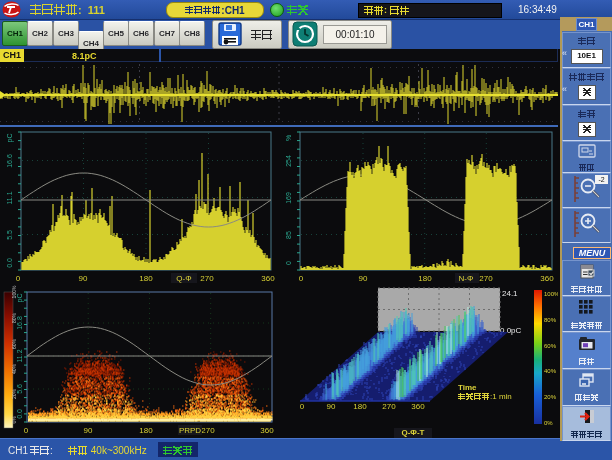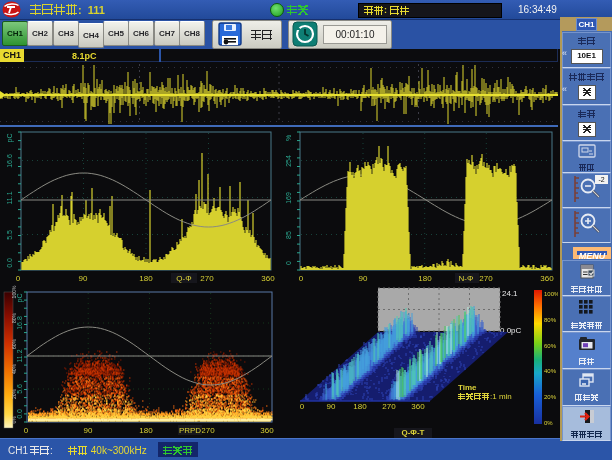--- a/index.html
+++ b/index.html
@@ -15,40 +15,47 @@
         <path d="M2.5 5.5c3-3 11-3.5 14-1M16.5 11c-3 3-11 3.5-14 1" stroke="#fff" stroke-width="1.5" fill="none"></path>
         <path d="M5 6h8M9 6l-2 6" stroke="#fff" stroke-width="1.8" fill="none"></path>
       </svg></div>
 <div class="abs fx" style="left:30px;top:3px;height:13px;color:#d8d22e;font-size:11px;font-weight:bold">
       <i style="width:11px;height:11px;margin-right:1px;background:linear-gradient(#d8d22e,#d8d22e) 0 10%/100% 1px no-repeat,linear-gradient(#d8d22e,#d8d22e) 0 48%/100% 1px no-repeat,linear-gradient(#d8d22e,#d8d22e) 0 85%/100% 1px no-repeat,linear-gradient(#d8d22e,#d8d22e) 48% 0/1px 100% no-repeat"></i>
       <i style="width:11px;height:11px;margin-right:1px;background:linear-gradient(#d8d22e,#d8d22e) 0 0%/100% 1px no-repeat,linear-gradient(#d8d22e,#d8d22e) 0 46%/100% 1px no-repeat,linear-gradient(#d8d22e,#d8d22e) 0 90%/100% 1px no-repeat,linear-gradient(#d8d22e,#d8d22e) 4% 0/1px 100% no-repeat,linear-gradient(#d8d22e,#d8d22e) 90% 0/1px 100% no-repeat"></i>
       <i style="width:11px;height:11px;margin-right:1px;background:linear-gradient(#d8d22e,#d8d22e) 0 28%/100% 1px no-repeat,linear-gradient(#d8d22e,#d8d22e) 0 72%/100% 1px no-repeat,linear-gradient(#d8d22e,#d8d22e) 22% 0/1px 100% no-repeat,linear-gradient(#d8d22e,#d8d22e) 72% 0/1px 100% no-repeat"></i>
       <i style="width:11px;height:11px;margin-right:1px;background:linear-gradient(#d8d22e,#d8d22e) 0 8%/100% 1px no-repeat,linear-gradient(#d8d22e,#d8d22e) 0 88%/100% 1px no-repeat,linear-gradient(#d8d22e,#d8d22e) 16% 0/1px 100% no-repeat,linear-gradient(#d8d22e,#d8d22e) 50% 0/1px 100% no-repeat,linear-gradient(#d8d22e,#d8d22e) 84% 0/1px 100% no-repeat"></i>
       <span>:&nbsp;&nbsp;111</span>
     </div>
+<div class="abs fx" style="left:166px;top:2px;width:96px;height:14px;background:#e8d838;border:1px solid #9a8a10;border-radius:7px;color:#122a6e;font-size:10px;font-weight:bold;justify-content:center">
+      <i style="width:8px;height:8px;margin-right:1px;background:linear-gradient(#122a6e,#122a6e) 0 10%/100% 1px no-repeat,linear-gradient(#122a6e,#122a6e) 0 48%/100% 1px no-repeat,linear-gradient(#122a6e,#122a6e) 0 85%/100% 1px no-repeat,linear-gradient(#122a6e,#122a6e) 48% 0/1px 100% no-repeat"></i>
+      <i style="width:8px;height:8px;margin-right:1px;background:linear-gradient(#122a6e,#122a6e) 0 0%/100% 1px no-repeat,linear-gradient(#122a6e,#122a6e) 0 46%/100% 1px no-repeat,linear-gradient(#122a6e,#122a6e) 0 90%/100% 1px no-repeat,linear-gradient(#122a6e,#122a6e) 4% 0/1px 100% no-repeat,linear-gradient(#122a6e,#122a6e) 90% 0/1px 100% no-repeat"></i>
+      <i style="width:8px;height:8px;margin-right:1px;background:linear-gradient(#122a6e,#122a6e) 0 28%/100% 1px no-repeat,linear-gradient(#122a6e,#122a6e) 0 72%/100% 1px no-repeat,linear-gradient(#122a6e,#122a6e) 22% 0/1px 100% no-repeat,linear-gradient(#122a6e,#122a6e) 72% 0/1px 100% no-repeat"></i>
+      <i style="width:8px;height:8px;margin-right:1px;background:linear-gradient(#122a6e,#122a6e) 0 8%/100% 1px no-repeat,linear-gradient(#122a6e,#122a6e) 0 88%/100% 1px no-repeat,linear-gradient(#122a6e,#122a6e) 16% 0/1px 100% no-repeat,linear-gradient(#122a6e,#122a6e) 50% 0/1px 100% no-repeat,linear-gradient(#122a6e,#122a6e) 84% 0/1px 100% no-repeat"></i>
+      <span>:CH1</span>
+    </div>
 <div class="abs" style="left:270px;top:3px;width:12px;height:12px;border-radius:50%;background:radial-gradient(circle at 40% 35%,#6fe06f,#1e9e1e);border:1px solid #0c5c0c"></div>
 <div class="abs fx" style="left:287px;top:3px;height:13px">
       <i style="width:10px;height:10px;margin-right:1px;background:linear-gradient(#2ec82e,#2ec82e) 0 22%/100% 1px no-repeat,linear-gradient(#2ec82e,#2ec82e) 0 55%/100% 1px no-repeat,linear-gradient(#2ec82e,#2ec82e) 0 88%/100% 1px no-repeat,linear-gradient(#2ec82e,#2ec82e) 30% 0/1px 100% no-repeat"></i>
       <i style="width:10px;height:10px;margin-right:1px;background:linear-gradient(52deg,transparent 44%,#2ec82e 44%,#2ec82e 56%,transparent 56%) 0 0/100% 100% no-repeat,linear-gradient(-52deg,transparent 44%,#2ec82e 44%,#2ec82e 56%,transparent 56%) 0 0/100% 100% no-repeat,linear-gradient(#2ec82e,#2ec82e) 0 22%/100% 1px no-repeat,linear-gradient(#2ec82e,#2ec82e) 0 50%/100% 1px no-repeat"></i>
     </div>
 <div class="abs" style="left:358px;top:3px;width:142px;height:13px;background:#15151a;border:1px solid #000"></div>
 <div class="abs fx" style="left:364px;top:4px;height:12px;color:#e8da30;font-size:9px;font-weight:bold">
       <i style="width:9px;height:9px;margin-right:1px;background:linear-gradient(#e8da30,#e8da30) 0 5%/100% 1px no-repeat,linear-gradient(#e8da30,#e8da30) 0 40%/100% 1px no-repeat,linear-gradient(#e8da30,#e8da30) 0 75%/100% 1px no-repeat,linear-gradient(#e8da30,#e8da30) 40% 0/1px 100% no-repeat,linear-gradient(#e8da30,#e8da30) 86% 0/1px 100% no-repeat"></i>
       <i style="width:9px;height:9px;margin-right:1px;background:linear-gradient(#e8da30,#e8da30) 0 15%/100% 1px no-repeat,linear-gradient(#e8da30,#e8da30) 0 60%/100% 1px no-repeat,linear-gradient(#e8da30,#e8da30) 25% 0/1px 100% no-repeat,linear-gradient(#e8da30,#e8da30) 55% 0/1px 100% no-repeat,linear-gradient(#e8da30,#e8da30) 86% 0/1px 100% no-repeat"></i>
       <span>:&nbsp;</span>
       <i style="width:9px;height:9px;margin-right:1px;background:linear-gradient(#e8da30,#e8da30) 0 0%/100% 1px no-repeat,linear-gradient(#e8da30,#e8da30) 0 46%/100% 1px no-repeat,linear-gradient(#e8da30,#e8da30) 0 90%/100% 1px no-repeat,linear-gradient(#e8da30,#e8da30) 4% 0/1px 100% no-repeat,linear-gradient(#e8da30,#e8da30) 90% 0/1px 100% no-repeat"></i>
       <i style="width:9px;height:9px;margin-right:1px;background:linear-gradient(#e8da30,#e8da30) 0 28%/100% 1px no-repeat,linear-gradient(#e8da30,#e8da30) 0 72%/100% 1px no-repeat,linear-gradient(#e8da30,#e8da30) 22% 0/1px 100% no-repeat,linear-gradient(#e8da30,#e8da30) 72% 0/1px 100% no-repeat"></i>
     </div>
 <div class="abs" style="left:518px;top:4px;color:#f2f2f2;font-size:10px">16:34:49</div>
 
 <div class="abs" style="left:0;top:20px;width:612px;height:29px;background:#2a52a4"></div>
 <div style="position:absolute;left:2px;top:21px;width:24px;height:23px;background:linear-gradient(#7cc87c,#2f9432);border:1px solid #1a5c1c;color:#04250a;font-size:8px;font-weight:bold;display:flex;align-items:center;justify-content:center;border-radius:2px">CH1</div>
     <div style="position:absolute;left:27px;top:21px;width:24px;height:23px;background:linear-gradient(#f2f2ec,#c9c9c0);border:1px solid #8a8a84;border-top-color:#fff;color:#26262a;font-size:8px;font-weight:bold;display:flex;align-items:center;justify-content:center;border-radius:2px">CH2</div>
     <div style="position:absolute;left:53px;top:21px;width:24px;height:23px;background:linear-gradient(#f2f2ec,#c9c9c0);border:1px solid #8a8a84;border-top-color:#fff;color:#26262a;font-size:8px;font-weight:bold;display:flex;align-items:center;justify-content:center;border-radius:2px">CH3</div>
-    <div style="position:absolute;left:78px;top:23px;width:24px;height:23px;background:linear-gradient(#f2f2ec,#c9c9c0);border:1px solid #8a8a84;border-top-color:#fff;color:#26262a;font-size:8px;font-weight:bold;display:flex;align-items:center;justify-content:center;border-radius:2px">CH4</div>
+    <div style="position:absolute;left:78px;top:31px;width:24px;height:23px;background:linear-gradient(#f2f2ec,#c9c9c0);border:1px solid #8a8a84;border-top-color:#fff;color:#26262a;font-size:8px;font-weight:bold;display:flex;align-items:center;justify-content:center;border-radius:2px">CH4</div>
     <div style="position:absolute;left:103px;top:21px;width:24px;height:23px;background:linear-gradient(#f2f2ec,#c9c9c0);border:1px solid #8a8a84;border-top-color:#fff;color:#26262a;font-size:8px;font-weight:bold;display:flex;align-items:center;justify-content:center;border-radius:2px">CH5</div>
     <div style="position:absolute;left:128px;top:21px;width:24px;height:23px;background:linear-gradient(#f2f2ec,#c9c9c0);border:1px solid #8a8a84;border-top-color:#fff;color:#26262a;font-size:8px;font-weight:bold;display:flex;align-items:center;justify-content:center;border-radius:2px">CH6</div>
     <div style="position:absolute;left:154px;top:21px;width:24px;height:23px;background:linear-gradient(#f2f2ec,#c9c9c0);border:1px solid #8a8a84;border-top-color:#fff;color:#26262a;font-size:8px;font-weight:bold;display:flex;align-items:center;justify-content:center;border-radius:2px">CH7</div>
     <div style="position:absolute;left:179px;top:21px;width:24px;height:23px;background:linear-gradient(#f2f2ec,#c9c9c0);border:1px solid #8a8a84;border-top-color:#fff;color:#26262a;font-size:8px;font-weight:bold;display:flex;align-items:center;justify-content:center;border-radius:2px">CH8</div>
 <div class="abs" style="left:212px;top:20px;width:68px;height:27px;background:linear-gradient(#eeeee8,#ccccc2);border:1px solid #8a8a84;border-radius:2px">
   <div class="abs" style="left:4px;top:0"><svg width="26" height="26" viewBox="0 0 26 26">
           <rect x="2" y="2" width="22" height="22" rx="2" fill="#2a6ad8" stroke="#123a88" stroke-width="1.4"></rect>
           <rect x="7" y="3" width="12" height="7" rx="1" fill="#e8f0ff"></rect>
           <rect x="9" y="4" width="6" height="5" fill="#3a7ae0"></rect>
           <rect x="5" y="15" width="16" height="9" fill="#ffffff"></rect>
@@ -272,21 +279,21 @@
         <path d="M26 17l6 6" stroke="#c8ccd4" stroke-width="1.2"></path>
         <path d="M18 12h6" stroke="#e8ecf4" stroke-width="1.6"></path>
       </svg><div style="position:absolute;right:2px;top:1px;width:13px;height:9px;background:#f2f2f2;color:#111;font-size:7px;line-height:9px">-2</div></div>
     <div style="position:absolute;left:562px;top:208px;width:49px;height:35px;background:#4a70b4;border:1px solid #7694cc;border-bottom-color:#c9d6ee;box-sizing:border-box;text-align:center"><svg width="40" height="30" viewBox="0 0 40 30">
         <path d="M8 2v26M8 4h4M8 9h3M8 14h4M8 19h3M8 24h4" stroke="#7a4038" stroke-width="1.6" fill="none"></path>
         <circle cx="21" cy="12" r="6.5" fill="none" stroke="#e8ecf4" stroke-width="1.8"></circle>
         <path d="M26 17l6 6" stroke="#303038" stroke-width="2.4"></path>
         <path d="M26 17l6 6" stroke="#c8ccd4" stroke-width="1.2"></path>
         <path d="M18 12h6M21 9v6" stroke="#e8ecf4" stroke-width="1.6"></path>
       </svg></div>
-    <div style="position:absolute;left:573px;top:247px;width:38px;height:12px;background:#2e57b4;border:4px solid #fdba74;box-sizing:border-box;color:#fff;font-size:9px;font-weight:bold;font-style:italic;text-align:center;line-height:10px;font-family:'Liberation Sans'">MENU</div>
+    <div style="position:absolute;left:573px;top:247px;width:38px;height:12px;background:#2e57b4;border:1px solid #fdba74;box-sizing:border-box;color:#fff;font-size:9px;font-weight:bold;font-style:italic;text-align:center;line-height:10px;font-family:'Liberation Sans'">MENU</div>
     <div style="position:absolute;left:562px;top:260px;width:49px;height:36px;background:#4a70b4;border:1px solid #7694cc;border-bottom-color:#c9d6ee;box-sizing:border-box;text-align:center">
       <div style="margin-top:3px"><svg width="16" height="15" viewBox="0 0 16 15">
           <rect x="2" y="1" width="12" height="13" fill="#e8e8e8" stroke="#555" stroke-width="1"></rect>
           <rect x="2" y="1" width="12" height="4" fill="#8a8a92"></rect>
           <path d="M4 8h8M4 10.5h8" stroke="#333" stroke-width="1.2"></path>
           <rect x="9" y="6" width="6" height="6" fill="#384858" stroke="#d0d0d0" stroke-width="1"></rect>
           <path d="M10.5 9l1.5 1.5 2.5-3" stroke="#e0e0e0" stroke-width="1.2" fill="none"></path>
         </svg></div>
       <div style="font-size:0;line-height:8px;margin-top:2px"><i style="width:7px;height:7px;margin-right:1px;background:linear-gradient(#e9edf5,#e9edf5) 0 10%/100% 1px no-repeat,linear-gradient(#e9edf5,#e9edf5) 0 48%/100% 1px no-repeat,linear-gradient(#e9edf5,#e9edf5) 0 85%/100% 1px no-repeat,linear-gradient(#e9edf5,#e9edf5) 48% 0/1px 100% no-repeat"></i><i style="width:7px;height:7px;margin-right:1px;background:linear-gradient(#e9edf5,#e9edf5) 0 0%/100% 1px no-repeat,linear-gradient(#e9edf5,#e9edf5) 0 46%/100% 1px no-repeat,linear-gradient(#e9edf5,#e9edf5) 0 90%/100% 1px no-repeat,linear-gradient(#e9edf5,#e9edf5) 4% 0/1px 100% no-repeat,linear-gradient(#e9edf5,#e9edf5) 90% 0/1px 100% no-repeat"></i><i style="width:7px;height:7px;margin-right:1px;background:linear-gradient(#e9edf5,#e9edf5) 0 28%/100% 1px no-repeat,linear-gradient(#e9edf5,#e9edf5) 0 72%/100% 1px no-repeat,linear-gradient(#e9edf5,#e9edf5) 22% 0/1px 100% no-repeat,linear-gradient(#e9edf5,#e9edf5) 72% 0/1px 100% no-repeat"></i><i style="width:7px;height:7px;margin-right:1px;background:linear-gradient(#e9edf5,#e9edf5) 0 8%/100% 1px no-repeat,linear-gradient(#e9edf5,#e9edf5) 0 88%/100% 1px no-repeat,linear-gradient(#e9edf5,#e9edf5) 16% 0/1px 100% no-repeat,linear-gradient(#e9edf5,#e9edf5) 50% 0/1px 100% no-repeat,linear-gradient(#e9edf5,#e9edf5) 84% 0/1px 100% no-repeat"></i></div>
     </div>

